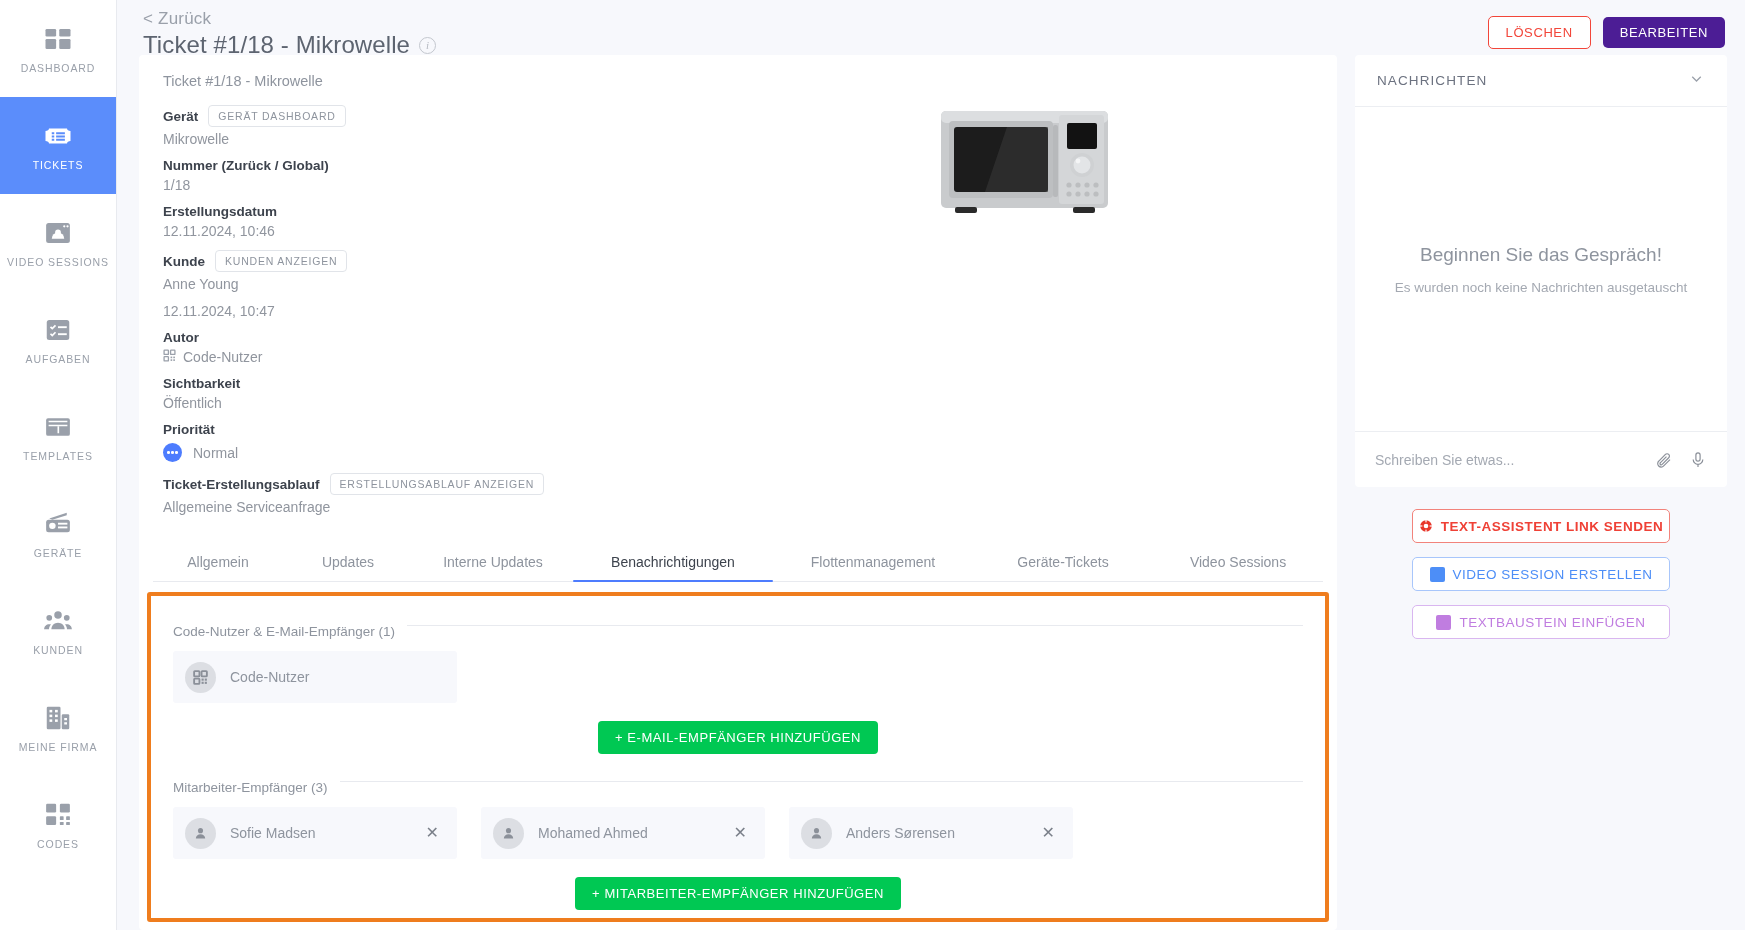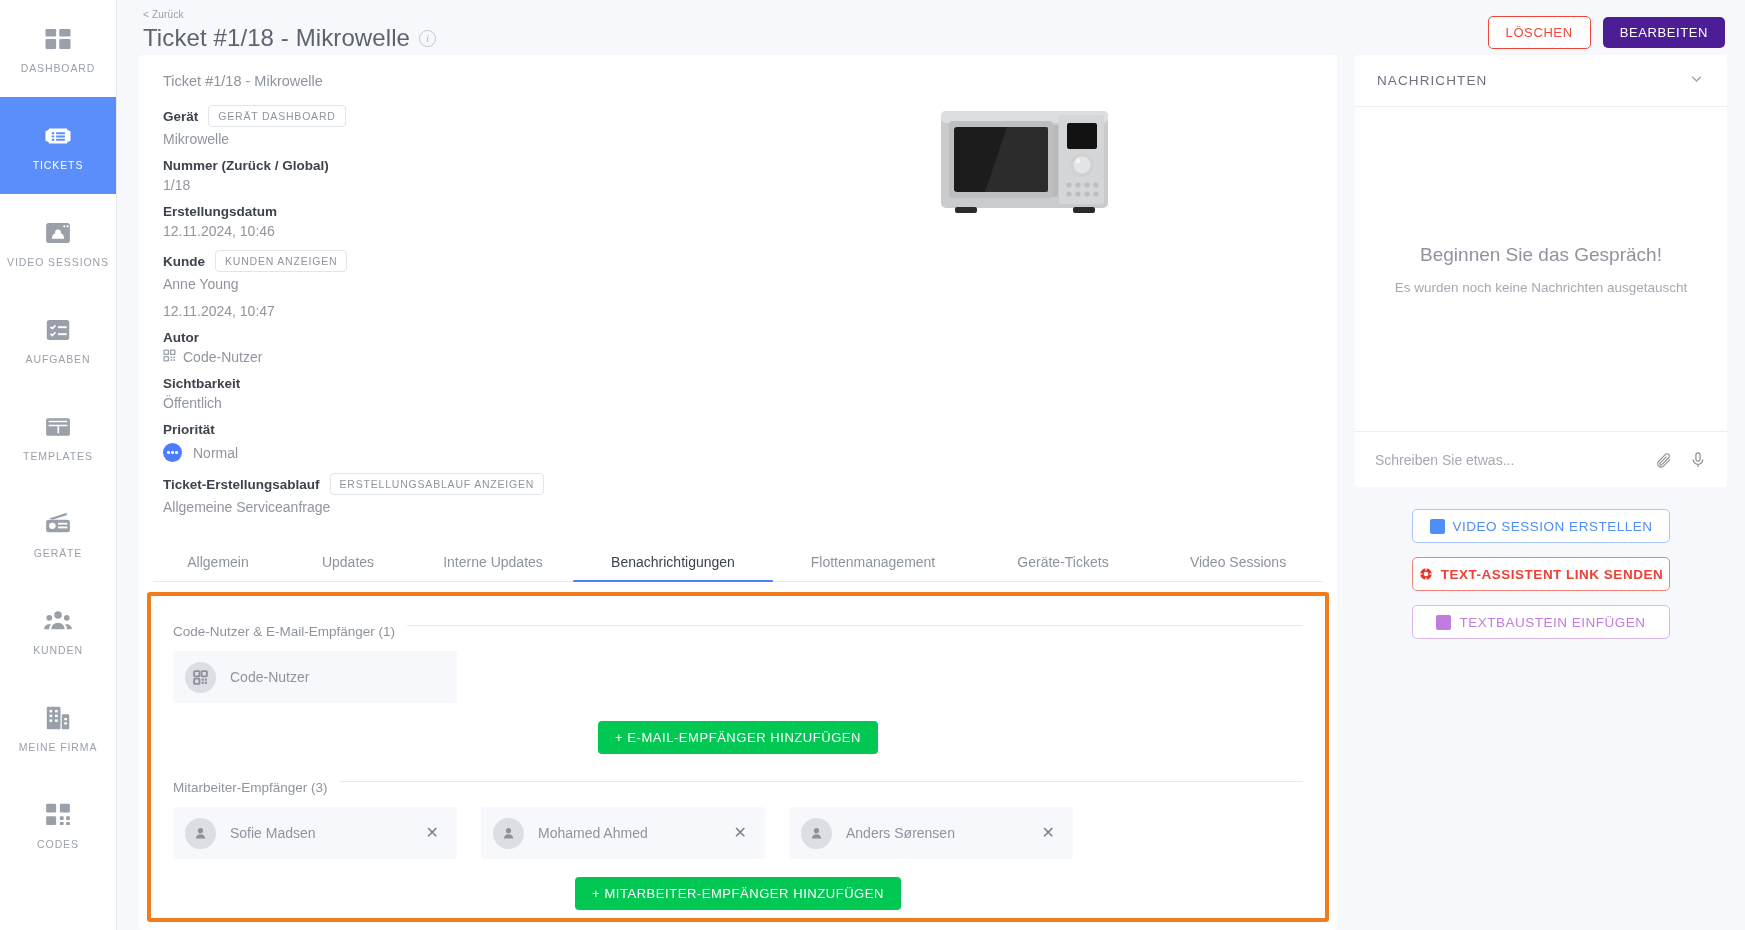--- a/index.html
+++ b/index.html
@@ -41,21 +41,21 @@
     display: flex; flex-direction: column;
   }
   .topbar {
     height: 55px; min-height: 55px;
     padding: 4px 24px 0 24px;
     display: flex; align-items: flex-start; justify-content: space-between;
     background: #f7f8fc;
   }
   .topbar-left { padding-left: 2px; }
   .back-link {
-    font-size: 10px; color: #9aa0aa; letter-spacing: .2px; cursor: pointer;
+    font-size: 17px; color: #9aa0aa; letter-spacing: .2px; cursor: pointer;
     display: inline-block; margin-top: 5px;
   }
   .page-title-row { display: flex; align-items: center; gap: 9px; margin-top: 2px; }
   .page-title { font-size: 24px; color: #5d6470; font-weight: 400; letter-spacing: .1px; }
   .info-circle {
     width: 17px; height: 17px; border-radius: 50%;
     border: 1.3px solid #c3c7ce; color: #b5b9c1;
     font-size: 11px; line-height: 14px; text-align: center;
     font-family: "Liberation Serif", serif; font-style: italic;
     display: inline-block; cursor: pointer;
@@ -592,39 +592,39 @@
                   <rect x="9.2" y="2.6" width="5.6" height="11" rx="2.8"></rect>
                   <path d="M5.6 11.4a6.4 6.4 0 0 0 12.8 0"></path>
                   <path d="M12 17.8v3.6"></path>
                 </svg>
             </span>
           </div>
         </div>
 
         <div class="right-actions">
 
-          <div class="rbtn rbtn-blue">
-            <span class="sq-icon sq-blue"></span>
-            <span>VIDEO SESSION ERSTELLEN</span>
-          </div>
-
           <div class="rbtn rbtn-red">
             <span class="life-ring">
               <svg viewBox="0 0 24 24" width="14" height="14">
                   <circle cx="12" cy="12" r="10" fill="#e8362a"></circle>
                   <circle cx="12" cy="12" r="4" fill="#fff"></circle>
                   <rect x="11" y="0.8" width="2" height="5" fill="#fff"></rect>
                   <rect x="11" y="18.2" width="2" height="5" fill="#fff"></rect>
                   <rect x="0.8" y="11" width="5" height="2" fill="#fff"></rect>
                   <rect x="18.2" y="11" width="5" height="2" fill="#fff"></rect>
                 </svg>
             </span>
             <span>TEXT-ASSISTENT LINK SENDEN</span>
           </div>
 
+          <div class="rbtn rbtn-blue">
+            <span class="sq-icon sq-blue"></span>
+            <span>VIDEO SESSION ERSTELLEN</span>
+          </div>
+
           <div class="rbtn rbtn-purple">
             <span class="sq-icon sq-purple"></span>
             <span>TEXTBAUSTEIN EINFÜGEN</span>
           </div>
         </div>
       </aside>
     </div>
   </div>
 </div>
 

